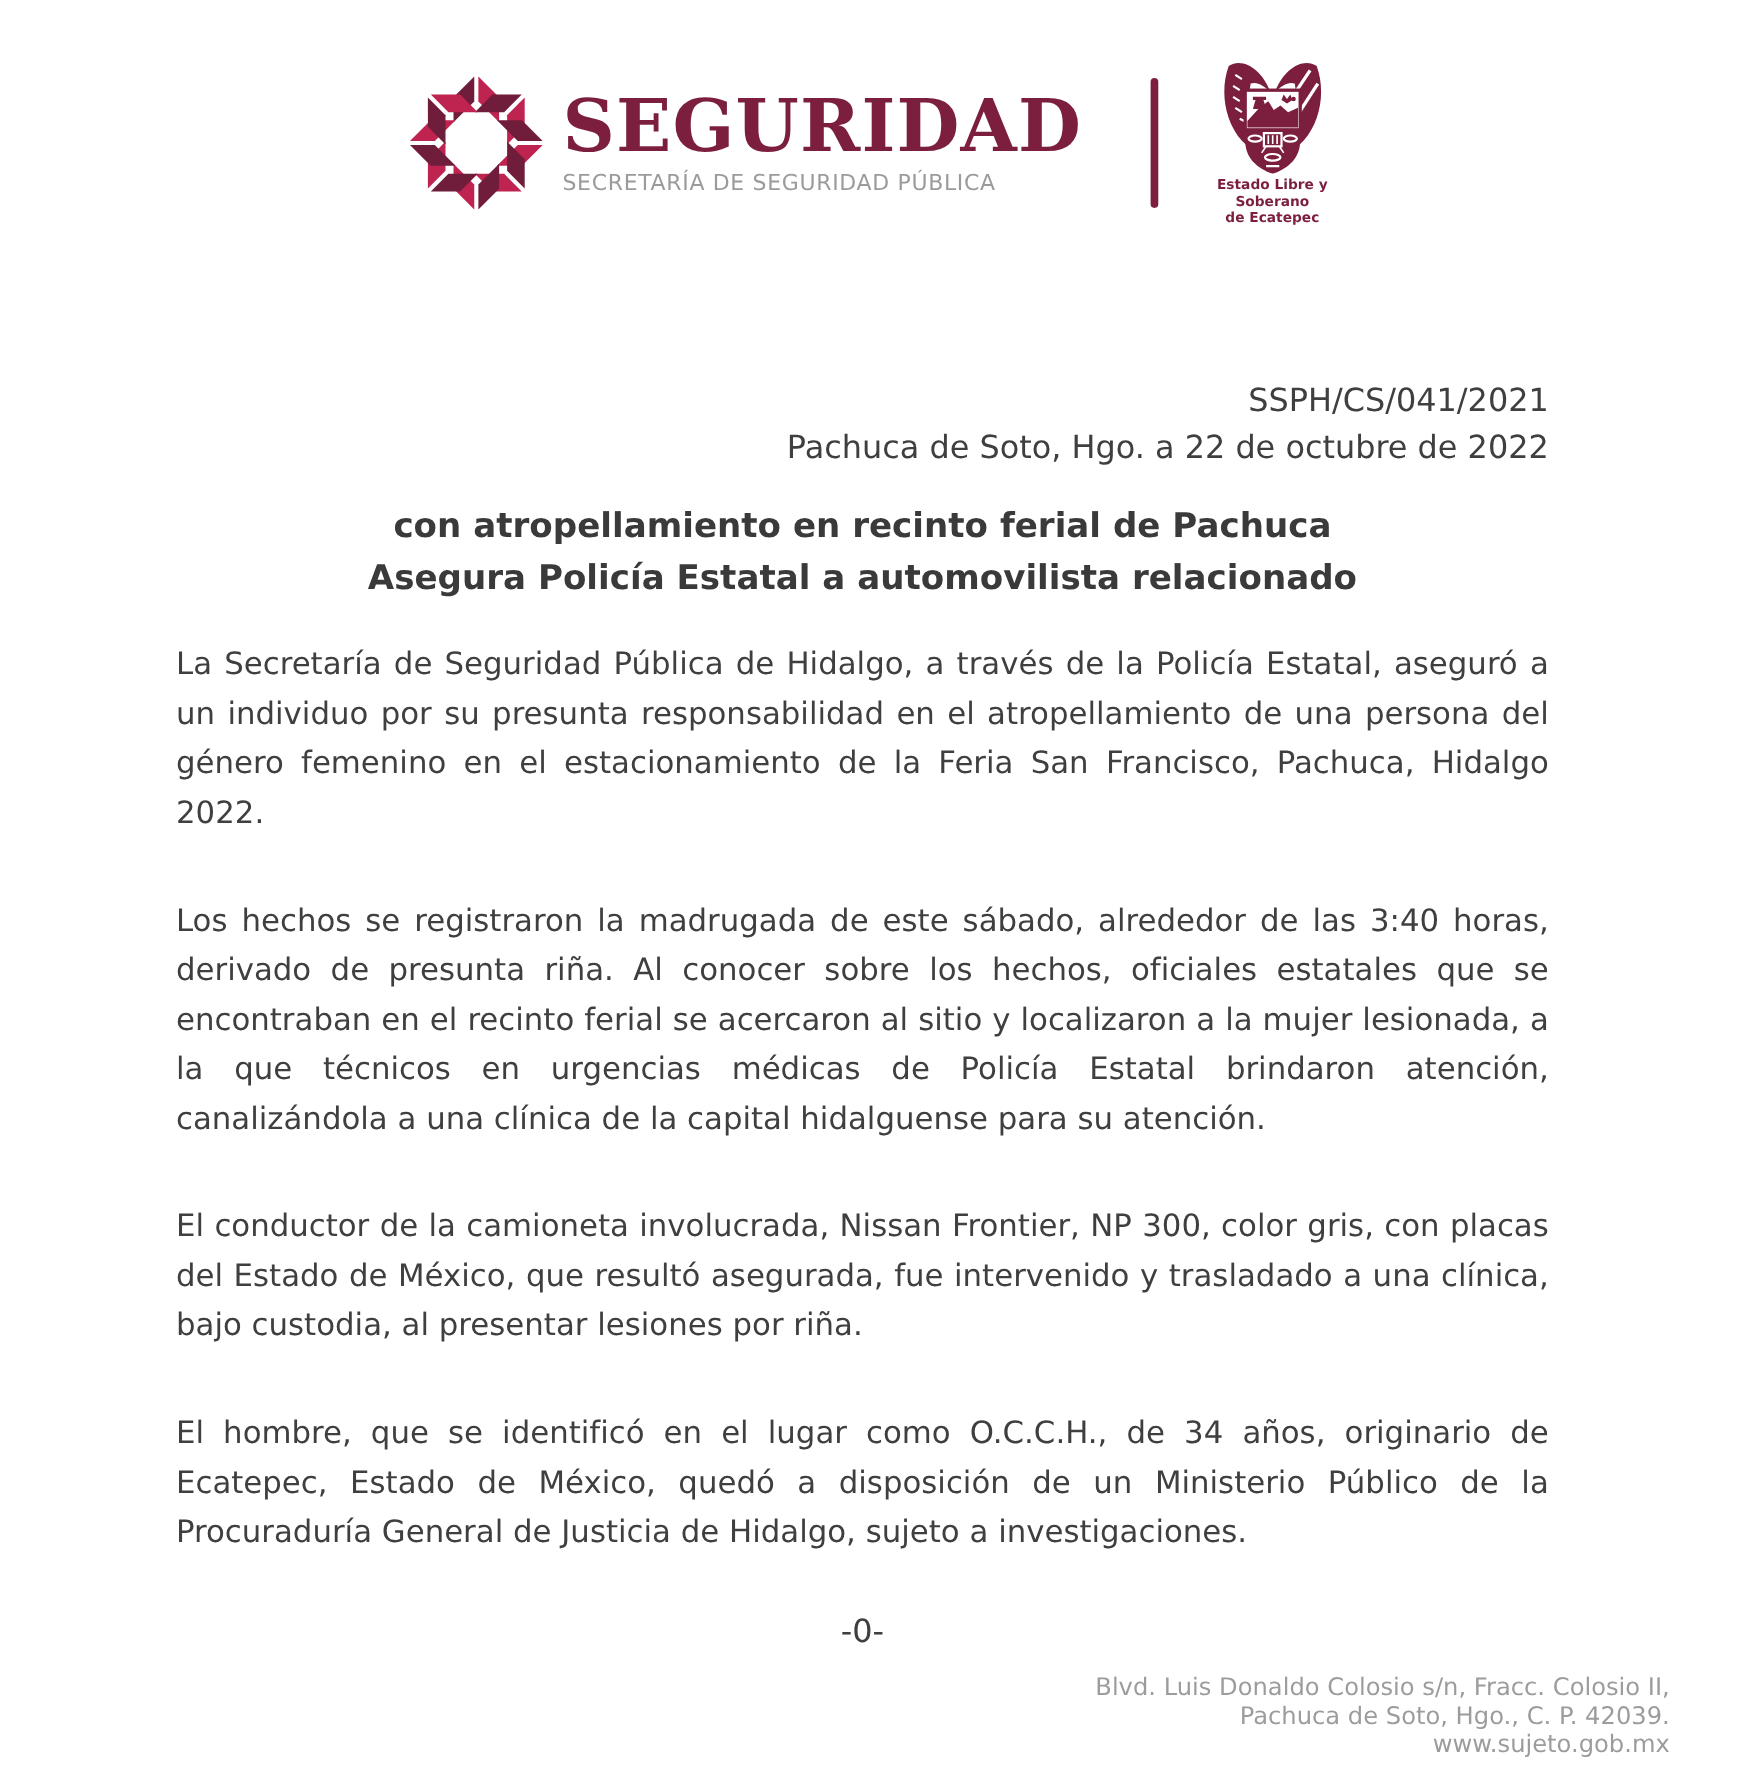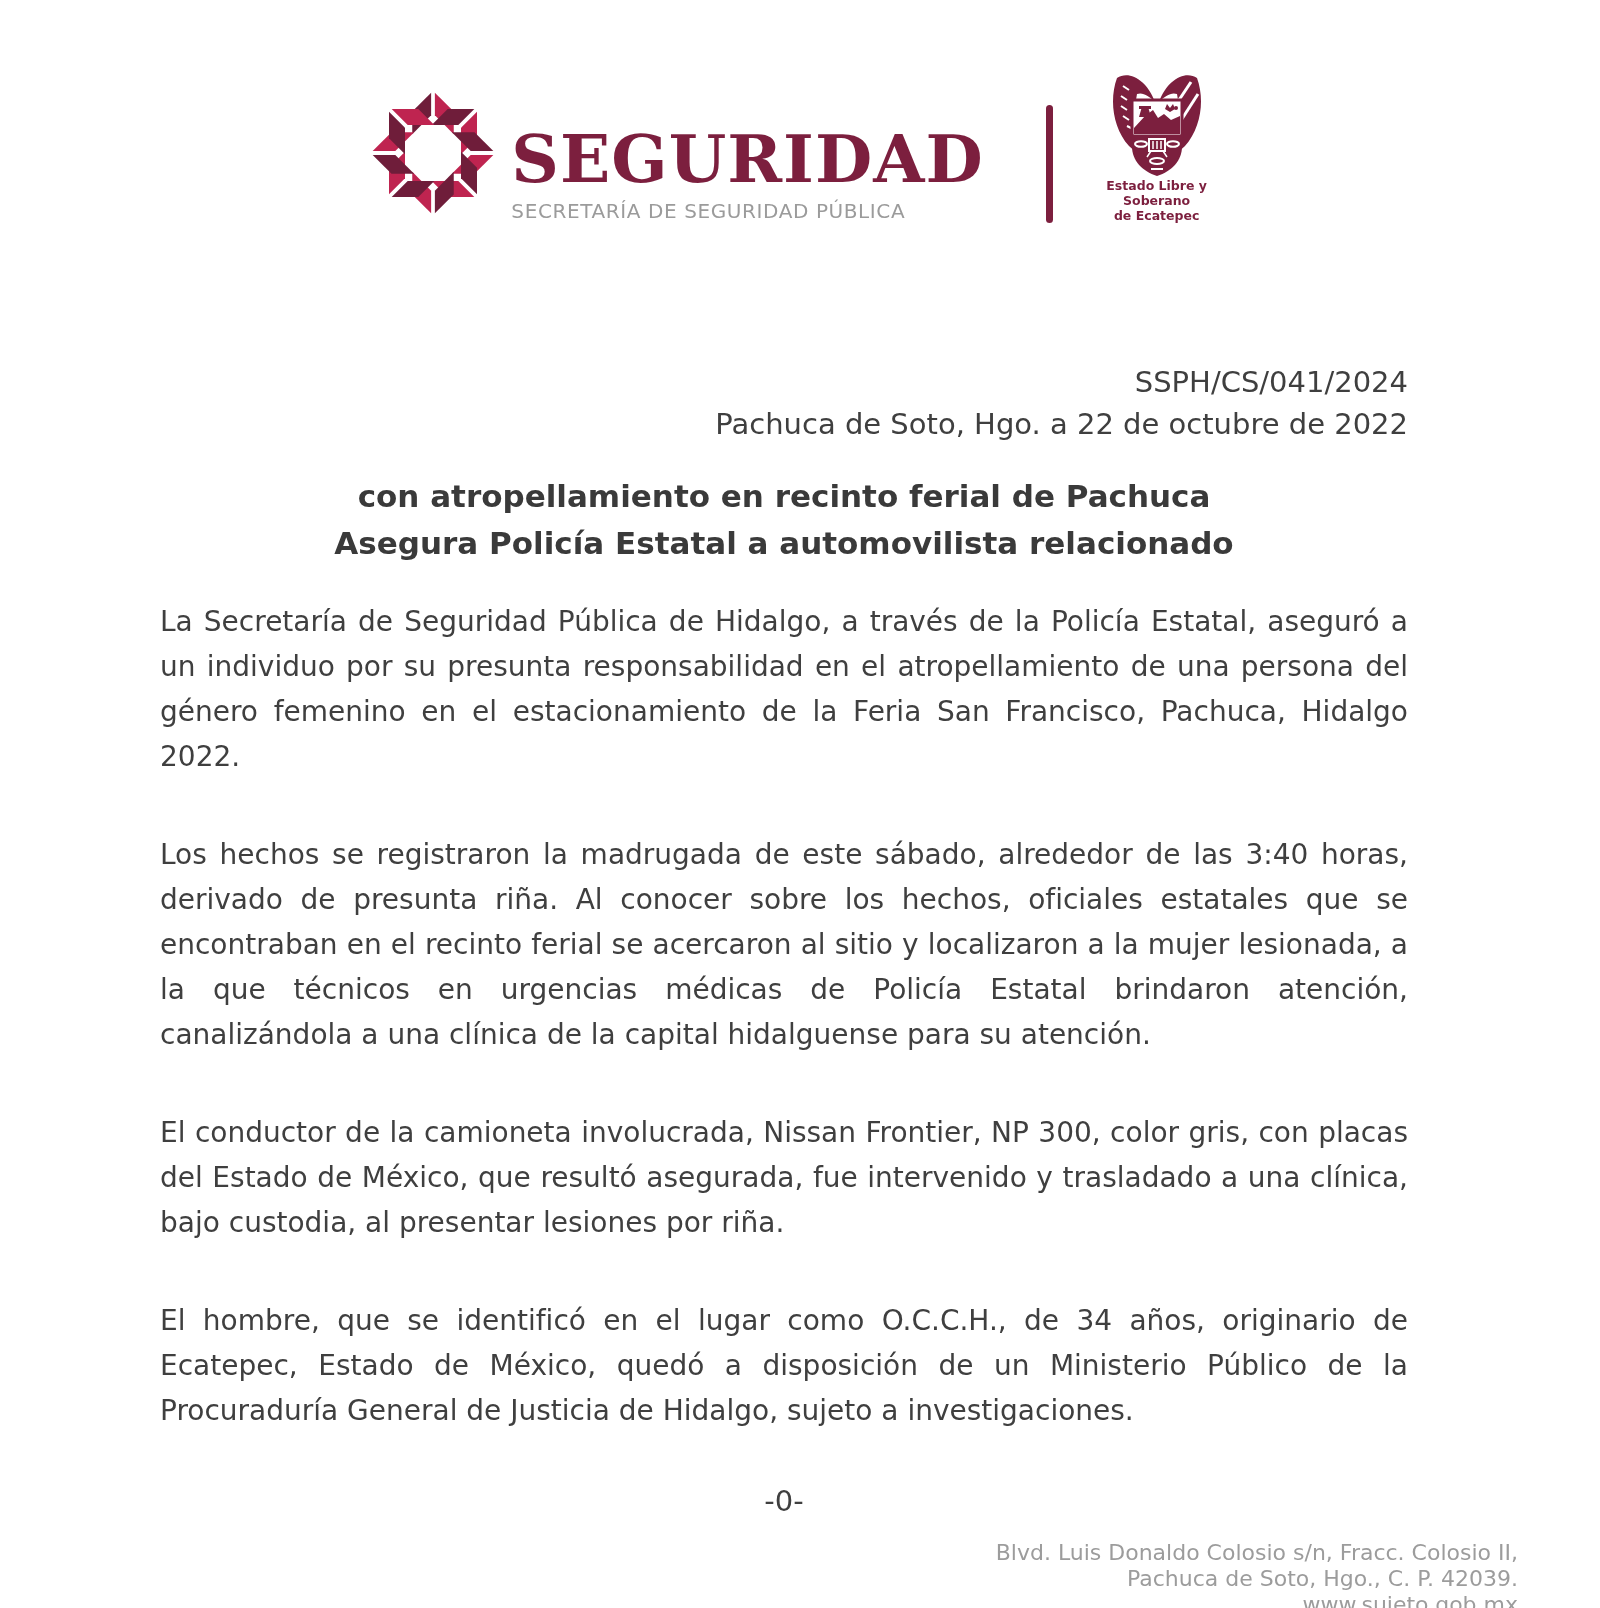--- a/index.html
+++ b/index.html
@@ -8,24 +8,24 @@
     background:#ffffff;
     font-family:"DejaVu Sans","Liberation Sans",sans-serif;
     color:#3f3f3f;
     -webkit-font-smoothing:antialiased;
     overflow:hidden;
   }
   .page{width:1600px;height:1608px;position:relative;}
 
   
   .header{
-    padding-top:72px;
+    padding-top:54px;
     display:flex;
     justify-content:center;
-    align-items:flex-end;
+    align-items:center;
   }
   .star-logo{width:132px;height:140px;flex:0 0 auto;}
   .brand{margin-left:12px;}
   .wordmark{
     font-family:"DejaVu Serif","Liberation Serif",serif;
     font-weight:bold;
     font-size:66px;
     line-height:1;
     letter-spacing:1px;
     color:#7c1f3e;
@@ -158,21 +158,21 @@
       <div class="emblem-caption">
         <div>Estado Libre y Soberano</div>
         <div>de Ecatepec</div>
       </div>
     </div>
   </div>
 
   <div class="content">
 
     <div class="meta">
-      <div>SSPH/CS/041/2024</div>
+      <div>SSPH/CS/041/2021</div>
       <div>Pachuca de Soto, Hgo. a 22 de octubre de 2022</div>
     </div>
 
     <div class="doc-title">
       <div>con atropellamiento en recinto ferial de Pachuca</div>
       <div>Asegura Policía Estatal a automovilista relacionado</div>
     </div>
 
     <p class="para">La Secretaría de Seguridad Pública de Hidalgo, a través de la Policía Estatal, aseguró a un individuo por su presunta responsabilidad en el atropellamiento de una persona del género femenino en el estacionamiento de la Feria San Francisco, Pachuca, Hidalgo 2022.</p>
     <p class="para">Los hechos se registraron la madrugada de este sábado, alrededor de las 3:40 horas, derivado de presunta riña. Al conocer sobre los hechos, oficiales estatales que se encontraban en el recinto ferial se acercaron al sitio y localizaron a la mujer lesionada, a la que técnicos en urgencias médicas de Policía Estatal brindaron atención, canalizándola a una clínica de la capital hidalguense para su atención.</p>

